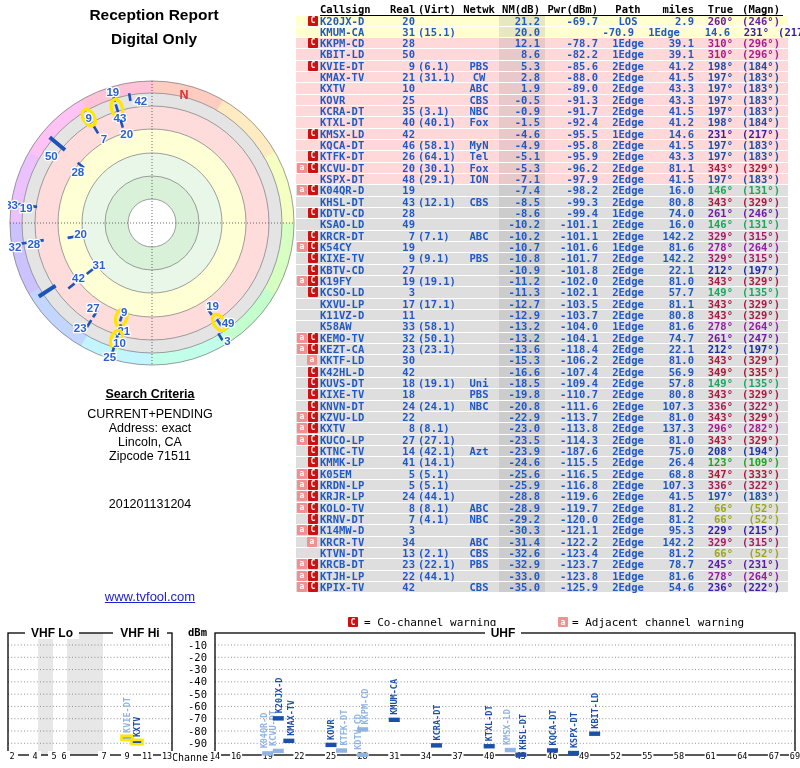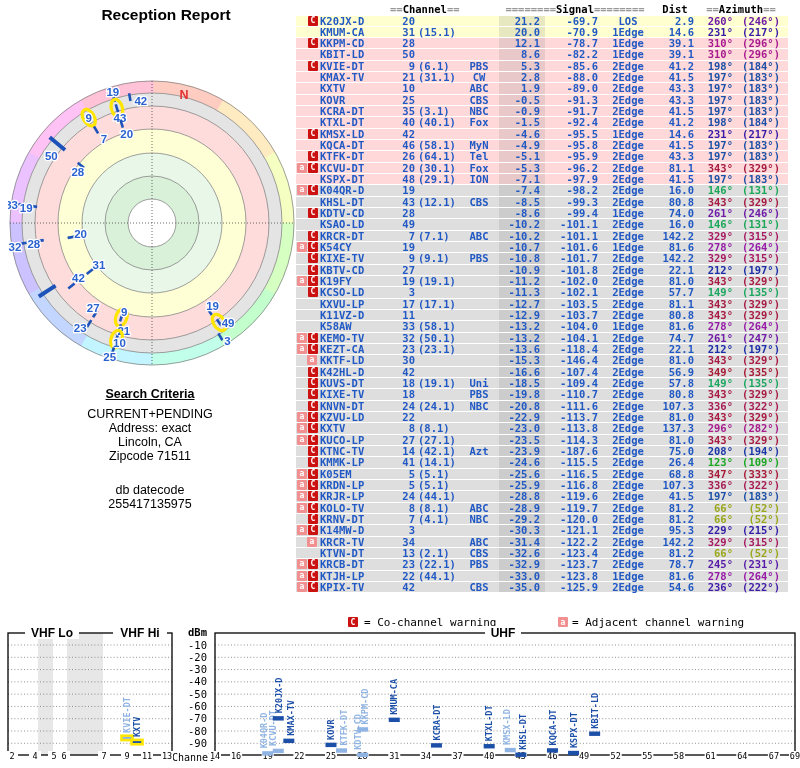--- a/index.html
+++ b/index.html
@@ -1,19 +1,19 @@
 <!DOCTYPE html>
 <html><head>
 <meta charset="utf-8">
 <style>
   html,body{margin:0;padding:0;background:#fff;}
   #page{position:relative;width:800px;height:768px;background:#fff;overflow:hidden;
         font-family:"Liberation Sans",sans-serif;color:#000;}
   .abs{position:absolute;}
-  .ttl{left:16px;width:300px;text-align:center;font-size:15.5px;font-weight:bold;}
+  .ttl{left:4px;width:300px;text-align:center;font-size:15.5px;font-weight:bold;}
   #truenorth{left:0;width:304px;text-align:center;top:64px;font-size:11px;}
   #search-head{left:0;width:300px;text-align:center;top:387px;font-size:12.5px;font-weight:bold;text-decoration:underline;}
   .crit{left:0;width:300px;text-align:center;font-size:12.5px;line-height:14px;}
   #tvfool{left:0;width:300px;text-align:center;top:589px;font-size:13px;}
   #tvfool a{color:#2222cc;}
   
   #tbl{left:296px;top:3px;width:492px;font-family:"DejaVu Sans Mono",monospace;
        font-size:10.5px;font-weight:bold;}
   .trow{display:flex;height:11.33px;line-height:10.4px;border-bottom:1px solid #fff;box-sizing:border-box;}
   .hrow{display:flex;height:12.5px;line-height:12px;}
@@ -32,20 +32,21 @@
   .w7{width:46px;}  .w8{width:48px;padding-right:5px;box-sizing:border-box;}
   .w9{width:34px;}  .w10{width:50px;padding-right:3px;box-sizing:border-box;}
   svg text{font-family:"DejaVu Sans Mono",monospace;}
   svg text.sans{font-family:"Liberation Sans",sans-serif;}
 </style>
 </head>
 <body>
 
 <div id="page">
   <div class="abs ttl" style="top:6px">Reception Report</div>
+  <div class="abs ttl" style="top:30px">Digital Only</div>
 
   <svg class="abs" id="radar" style="left:8px;top:79px" width="289" height="289" viewBox="0 0 289 289">
       <path d="M 144 8 A 136 136 0 0 1 213.6378296223977 27.181454017429644" fill="none" stroke="hsl(10,100%,88%)" stroke-width="12.5"></path>
       <path d="M 212 26.220545085316346 A 136 136 0 0 1 262.71740250869414 77.65108635713236" fill="none" stroke="hsl(40,100%,88%)" stroke-width="12.5"></path>
       <path d="M 261.7794549146837 76.00000000000001 A 136 136 0 0 1 279.9867432652654 145.89885652612375" fill="none" stroke="hsl(70,100%,88%)" stroke-width="12.5"></path>
       <path d="M 280 144 A 136 136 0 0 1 260.81854598257036 213.6378296223977" fill="none" stroke="hsl(100,100%,88%)" stroke-width="12.5"></path>
       <path d="M 261.7794549146837 212 A 136 136 0 0 1 210.34891364286767 262.71740250869414" fill="none" stroke="hsl(130,100%,88%)" stroke-width="12.5"></path>
       <path d="M 212 261.77945491468364 A 136 136 0 0 1 142.10114347387625 279.9867432652654" fill="none" stroke="hsl(160,100%,88%)" stroke-width="12.5"></path>
       <path d="M 144 280 A 136 136 0 0 1 74.3621703776023 260.8185459825704" fill="none" stroke="hsl(190,100%,88%)" stroke-width="12.5"></path>
       <path d="M 76.00000000000003 261.7794549146837 A 136 136 0 0 1 25.28259749130588 210.34891364286764" fill="none" stroke="hsl(220,100%,88%)" stroke-width="12.5"></path>
@@ -123,31 +124,38 @@
       <rect x="211.08160520580793" y="253.80610251421945" width="2.6" height="8" fill="#1d52b8" transform="rotate(149 212.38160520580794 257.80610251421945)"></rect>
       <text x="219.38160520580794" y="266.30610251421945" text-anchor="middle" font-size="11.5" font-weight="bold" fill="#2a62d0" stroke="#ffffff" stroke-width="2.5" paint-order="stroke" class="sans">3</text>
       <text x="175.93369021915615" y="19.920964131568468" text-anchor="middle" font-size="12.5" font-weight="bold" fill="#e03030" class="sans">N</text>
     </svg>
 
   <div class="abs" id="search-head">Search Criteria</div>
   <div class="abs crit" style="top:407px">CURRENT+PENDING</div>
   <div class="abs crit" style="top:421px">Address: exact</div>
   <div class="abs crit" style="top:435px">Lincoln, CA</div>
   <div class="abs crit" style="top:449px">Zipcode 71511</div>
-  <div class="abs crit" style="top:483px">db datecode</div>
-  <div class="abs crit" style="top:497px">255417135975</div>
+  <div class="abs crit" style="top:497px">201201131204</div>
+  <div class="abs" id="tvfool">
+    <a href="#">www.tvfool.com</a>
+  </div>
 
   <div class="abs" id="tbl">
       <div class="hrow">
-        <div class="c ct" style="width: 94px;"></div>
-        <div class="c ct" style="width: 69px;"><span class="eq">==</span>Channel<span class="eq">==</span></div>
-        <div class="c ct" style="width: 40px;"></div>
-        <div class="c ct" style="width: 152px;"><span class="eq">========</span>Signal<span class="eq">========</span></div>
-        <div class="c ct" style="width: 48px;">Dist</div>
-        <div class="c ct" style="width: 84px;"><span class="eq">==</span>Azimuth<span class="eq">==</span></div>
+        <div class="c w0"></div>
+        <div class="c w1 ul">Callsign</div>
+        <div class="c w2 r ul">Real</div>
+        <div class="c w3 ul">(Virt)</div>
+        <div class="c w4 ct ul">Netwk</div>
+        <div class="c w5 r ul">NM(dB)</div>
+        <div class="c w6 r ul">Pwr(dBm)</div>
+        <div class="c w7 ct ul">Path</div>
+        <div class="c w8 r ul">miles</div>
+        <div class="c w9 r ul">True</div>
+        <div class="c w10 r ul">(Magn)</div>
       </div>
       <div class="trow" style="background: rgb(255, 255, 208);">
         <div class="c w0"><span style="width: 10px;"></span><span class="bdg" style="background: rgb(204, 17, 17);">C</span></div>
         <div class="c w1" style="color: rgb(33, 89, 196);">K20JX-D</div>
         <div class="c w2 r" style="color: rgb(33, 89, 196);">20</div>
         <div class="c w3" style="color: rgb(33, 89, 196);"></div>
         <div class="c w4 ct" style="color: rgb(33, 89, 196);"></div>
         <div class="c w5 r nmbg" style="color: rgb(33, 89, 196);">21.2</div>
         <div class="c w6 r" style="color: rgb(33, 89, 196);">-69.7</div>
         <div class="c w7 ct" style="color: rgb(33, 89, 196);">LOS</div>
@@ -155,21 +163,21 @@
         <div class="c w9 r" style="color: rgb(109, 27, 167);">260°</div>
         <div class="c w10 r" style="color: rgb(109, 27, 167);">(246°)</div>
       </div>
       <div class="trow" style="background: rgb(255, 255, 208);">
         <div class="c w0"><span style="width: 10px;"></span><span style="width: 0px;"></span></div>
         <div class="c w1" style="color: rgb(33, 89, 196);">KMUM-CA</div>
         <div class="c w2 r" style="color: rgb(33, 89, 196);">31</div>
         <div class="c w3" style="color: rgb(33, 89, 196);">(15.1)</div>
         <div class="c w4 ct" style="color: rgb(33, 89, 196);"></div>
         <div class="c w5 r nmbg" style="color: rgb(33, 89, 196);">20.0</div>
-        <div class="c w6 r" style="color: rgb(33, 89, 196);">-70.9</div>
+        <div class="c w6 r" style="color: rgb(33, 89, 196); margin-left: 36px;">-70.9</div>
         <div class="c w7 ct" style="color: rgb(33, 89, 196);">1Edge</div>
         <div class="c w8 r" style="color: rgb(33, 89, 196);">14.6</div>
         <div class="c w9 r" style="color: rgb(53, 27, 167);">231°</div>
         <div class="c w10 r" style="color: rgb(53, 27, 167);">(217°)</div>
       </div>
       <div class="trow" style="background: rgb(255, 217, 217);">
         <div class="c w0"><span style="width: 10px;"></span><span class="bdg" style="background: rgb(204, 17, 17);">C</span></div>
         <div class="c w1" style="color: rgb(33, 89, 196);">KKPM-CD</div>
         <div class="c w2 r" style="color: rgb(33, 89, 196);">28</div>
         <div class="c w3" style="color: rgb(33, 89, 196);"></div>
@@ -532,21 +540,21 @@
         <div class="c w9 r" style="color: rgb(27, 46, 167);">212°</div>
         <div class="c w10 r" style="color: rgb(27, 46, 167);">(197°)</div>
       </div>
       <div class="trow" style="background: rgb(222, 222, 222);">
         <div class="c w0"><span class="bdg" style="background: rgb(240, 144, 144);">a</span><span style="width: 0px;"></span></div>
         <div class="c w1" style="color: rgb(33, 89, 196);">KKTF-LD</div>
         <div class="c w2 r" style="color: rgb(33, 89, 196);">30</div>
         <div class="c w3" style="color: rgb(33, 89, 196);"></div>
         <div class="c w4 ct" style="color: rgb(33, 89, 196);"></div>
         <div class="c w5 r nmbg" style="color: rgb(33, 89, 196);">-15.3</div>
-        <div class="c w6 r" style="color: rgb(33, 89, 196);">-146.4</div>
+        <div class="c w6 r" style="color: rgb(33, 89, 196);">-106.2</div>
         <div class="c w7 ct" style="color: rgb(33, 89, 196);">2Edge</div>
         <div class="c w8 r" style="color: rgb(33, 89, 196);">81.0</div>
         <div class="c w9 r" style="color: rgb(167, 27, 67);">343°</div>
         <div class="c w10 r" style="color: rgb(167, 27, 67);">(329°)</div>
       </div>
       <div class="trow" style="background: rgb(222, 222, 222);">
         <div class="c w0"><span style="width: 10px;"></span><span class="bdg" style="background: rgb(204, 17, 17);">C</span></div>
         <div class="c w1" style="color: rgb(33, 89, 196);">K42HL-D</div>
         <div class="c w2 r" style="color: rgb(33, 89, 196);">42</div>
         <div class="c w3" style="color: rgb(33, 89, 196);"></div>

